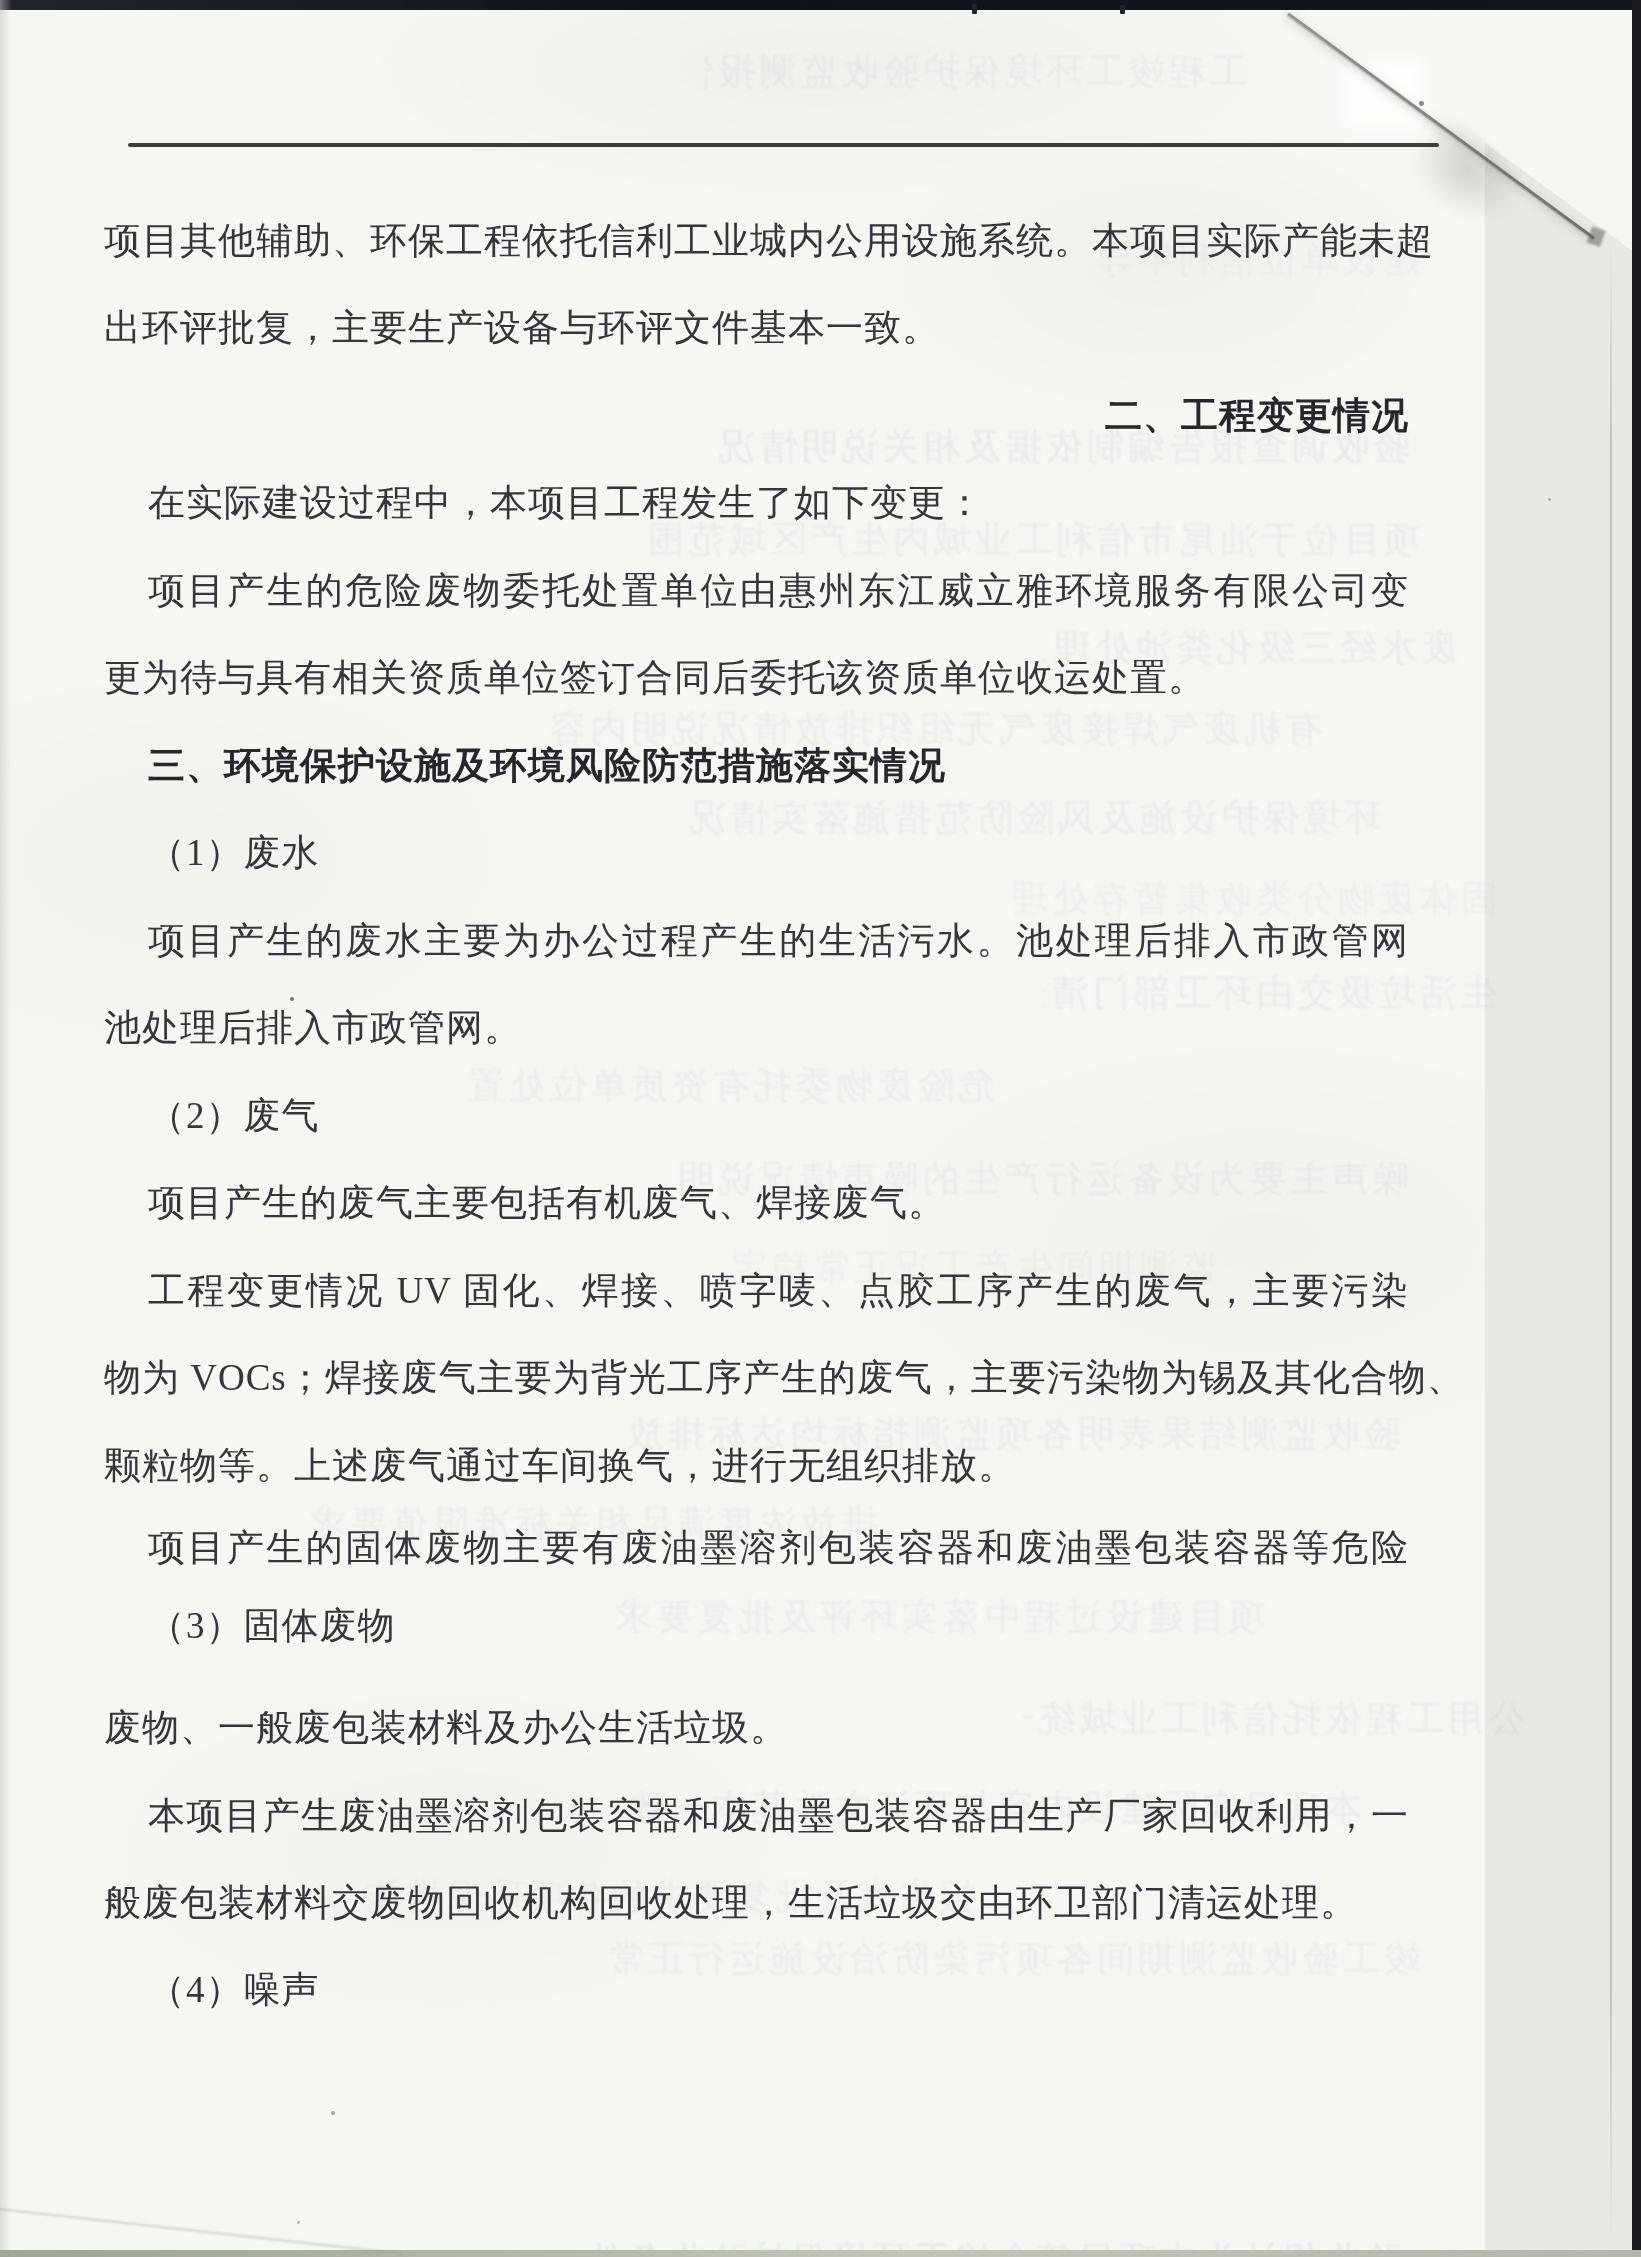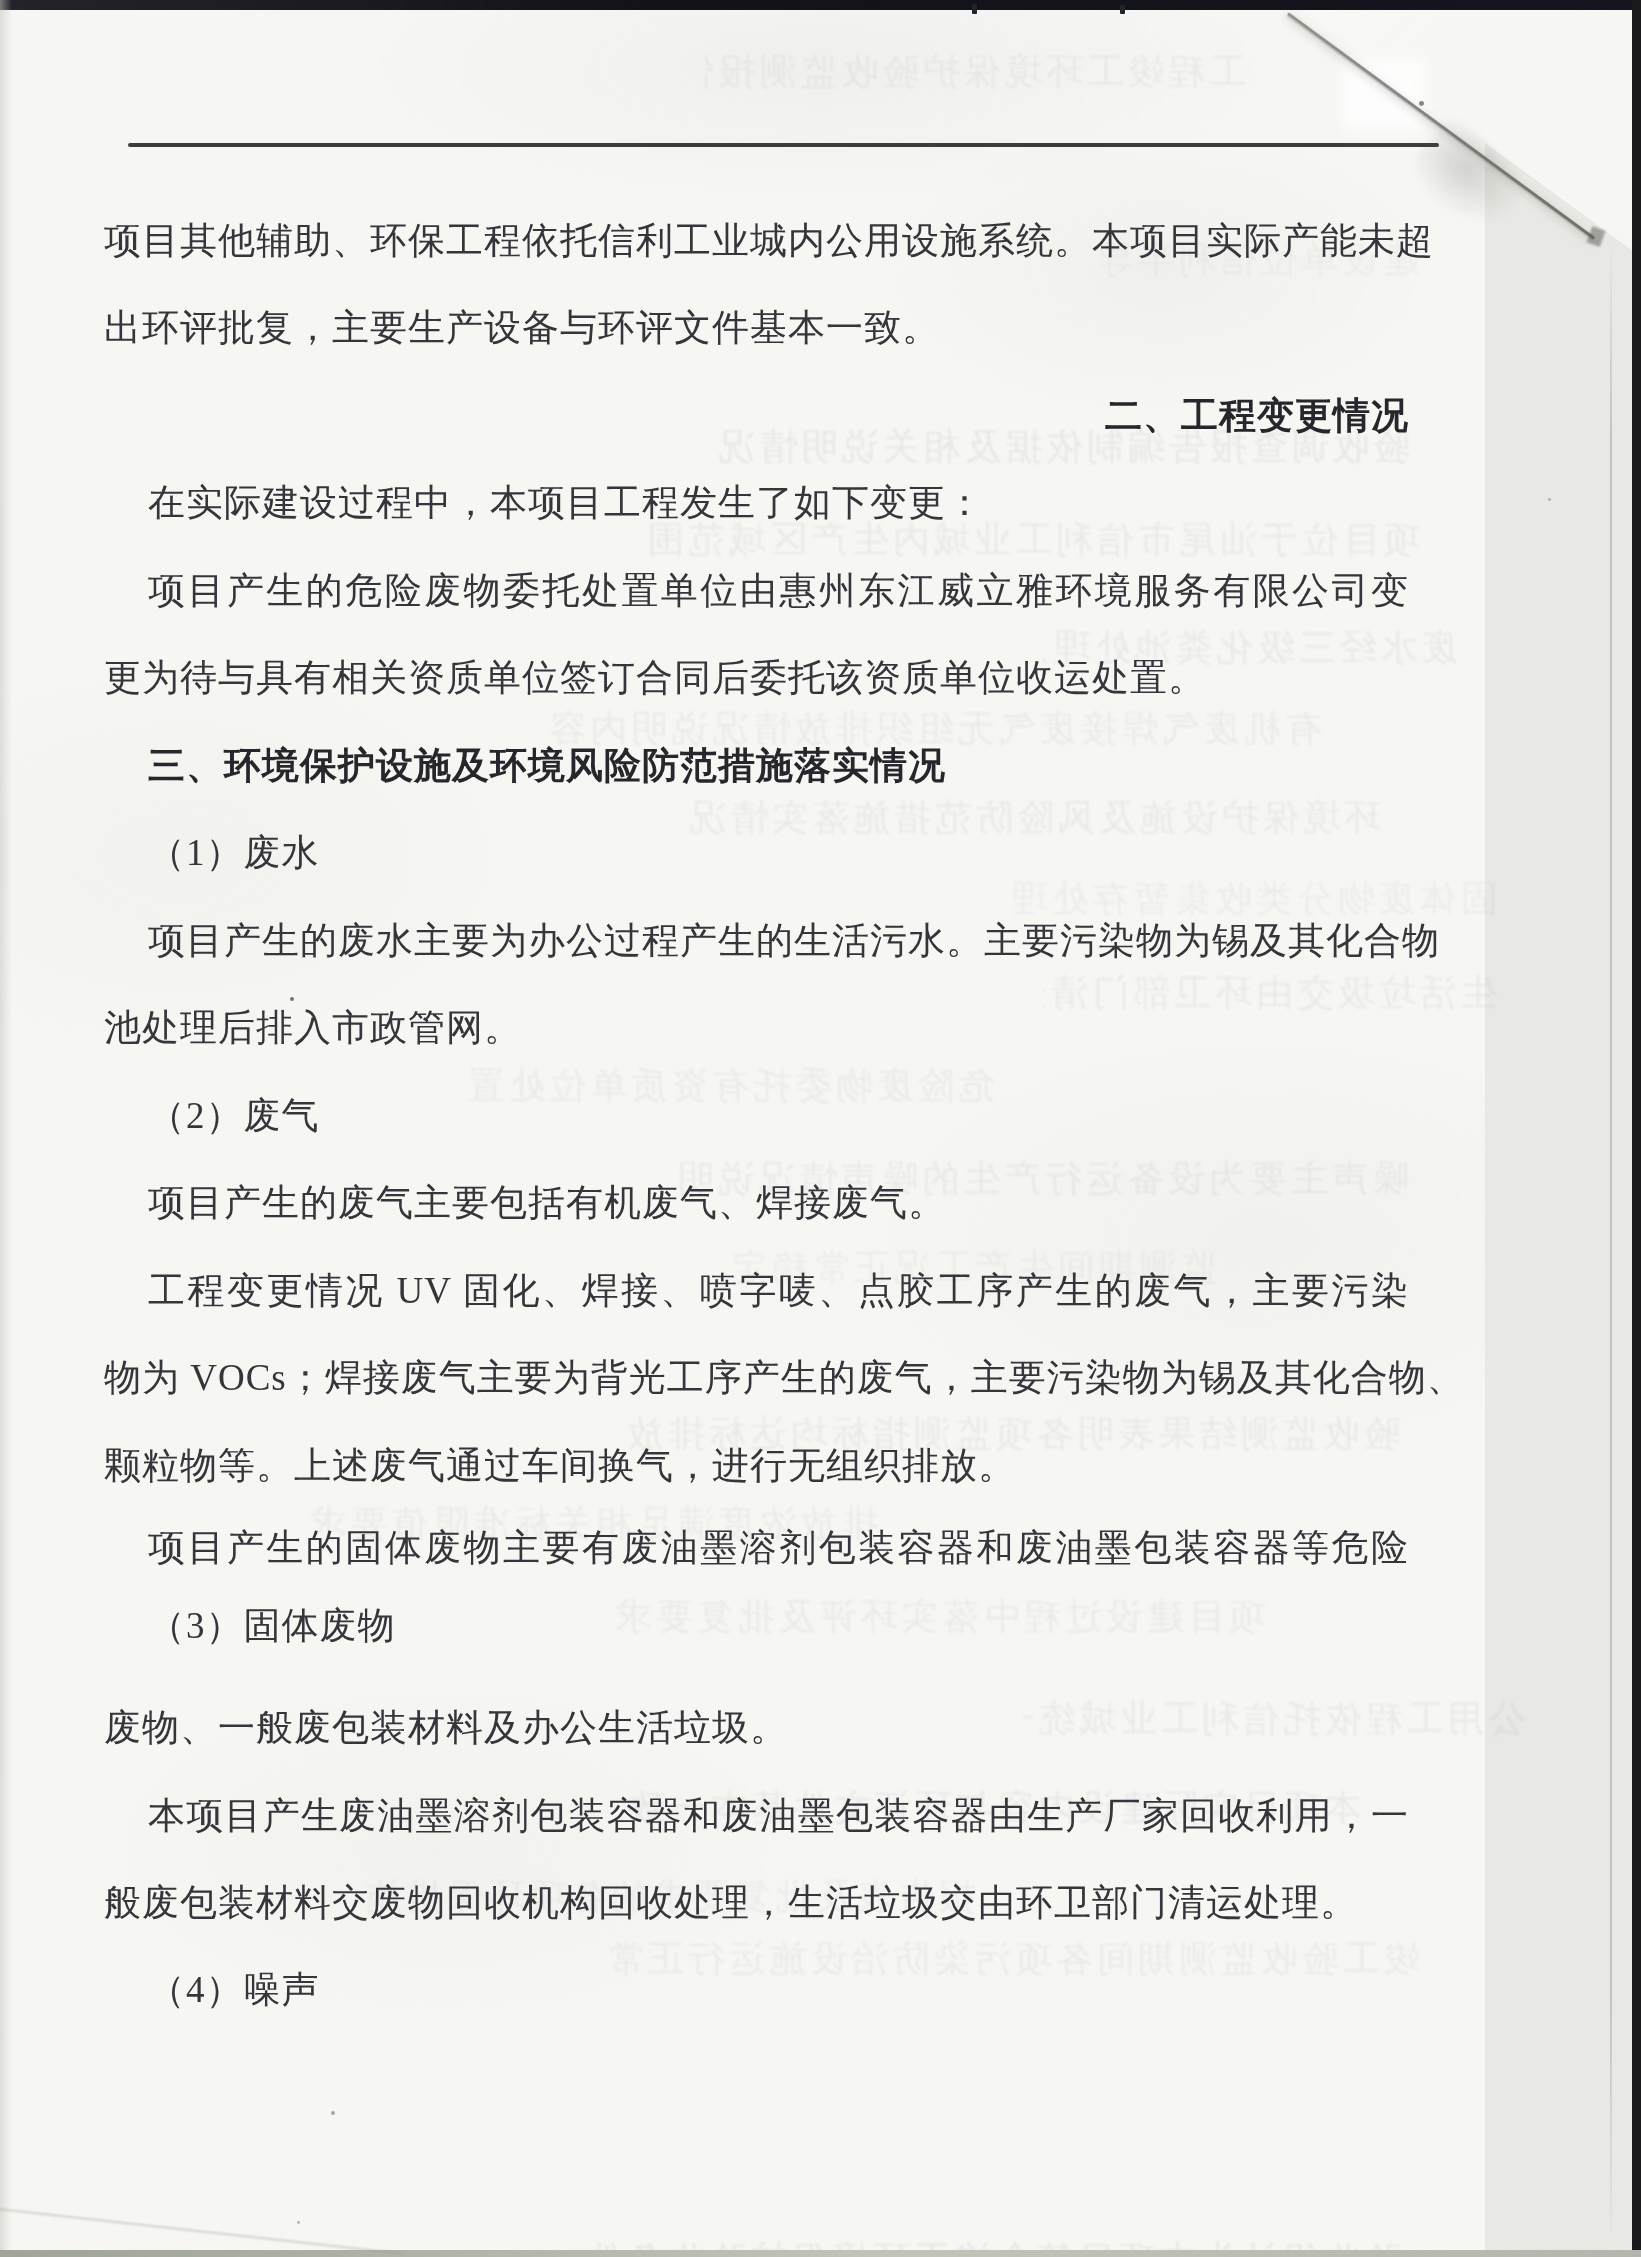--- a/index.html
+++ b/index.html
@@ -93,21 +93,21 @@
   <div id="header-rule"></div>
   <div id="text-layer">
       <div class="line fill" style="top: 197px;">项目其他辅助、环保工程依托信利工业城内公用设施系统。本项目实际产能未超</div>
       <div class="line" style="top: 284px;">出环评批复，主要生产设备与环评文件基本一致。</div>
       <div class="line indent heading" style="top: 372px; text-align: right;">二、工程变更情况</div>
       <div class="line indent" style="top: 459px;">在实际建设过程中，本项目工程发生了如下变更：</div>
       <div class="line indent fill" style="top: 547px;">项目产生的危险废物委托处置单位由惠州东江威立雅环境服务有限公司变</div>
       <div class="line" style="top: 634px;">更为待与具有相关资质单位签订合同后委托该资质单位收运处置。</div>
       <div class="line indent heading" style="top: 722px;">三、环境保护设施及环境风险防范措施落实情况</div>
       <div class="line indent" style="top: 809px;">（1）废水</div>
-      <div class="line indent fill" style="top: 897px;">项目产生的废水主要为办公过程产生的生活污水。主要污染物为锡及其化合物</div>
+      <div class="line indent fill" style="top: 897px;">项目产生的废水主要为办公过程产生的生活污水。池处理后排入市政管网</div>
       <div class="line" style="top: 984px;">池处理后排入市政管网。</div>
       <div class="line indent" style="top: 1072px;">（2）废气</div>
       <div class="line indent" style="top: 1159px;">项目产生的废气主要包括有机废气、焊接废气。</div>
       <div class="line indent fill" style="top: 1247px;">工程变更情况 UV 固化、焊接、喷字唛、点胶工序产生的废气，主要污染</div>
       <div class="line fill" style="top: 1334px;">物为 VOCs；焊接废气主要为背光工序产生的废气，主要污染物为锡及其化合物、</div>
       <div class="line" style="top: 1422px;">颗粒物等。上述废气通过车间换气，进行无组织排放。</div>
       <div class="line indent" style="top: 1582px;">（3）固体废物</div>
       <div class="line indent fill" style="top: 1504px;">项目产生的固体废物主要有废油墨溶剂包装容器和废油墨包装容器等危险</div>
       <div class="line" style="top: 1684px;">废物、一般废包装材料及办公生活垃圾。</div>
       <div class="line indent fill" style="top: 1772px;">本项目产生废油墨溶剂包装容器和废油墨包装容器由生产厂家回收利用，一</div>

